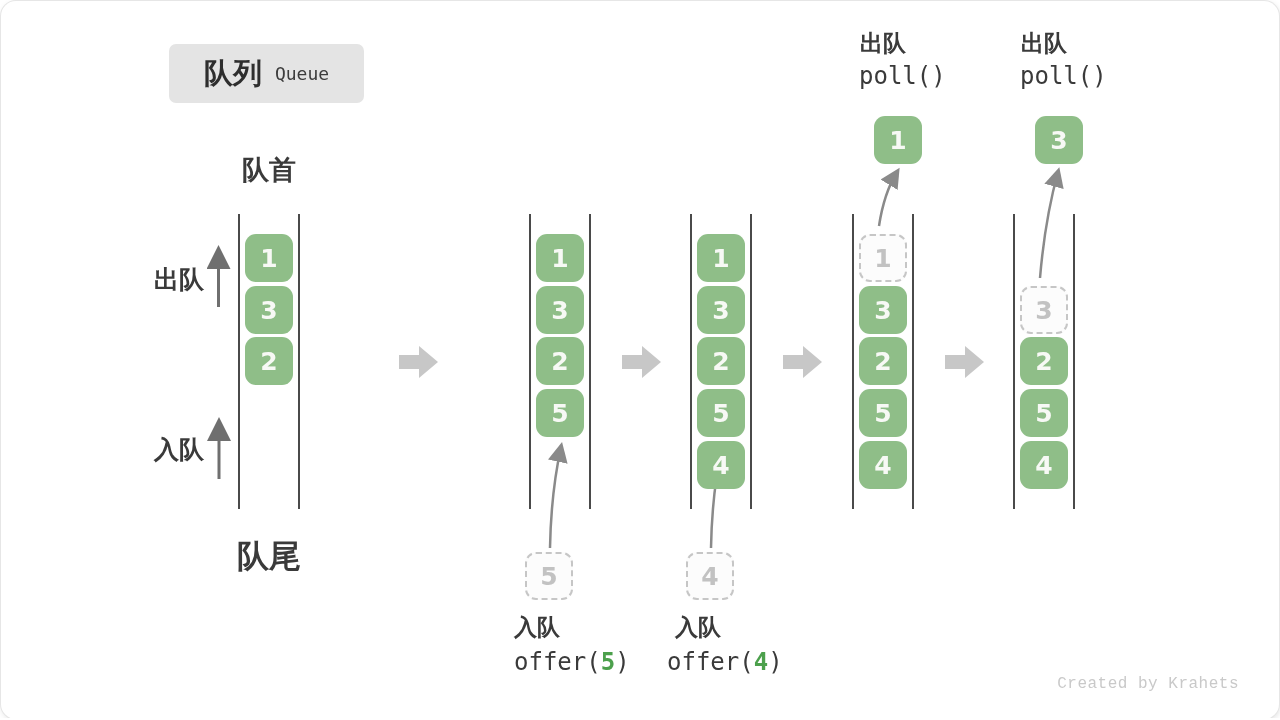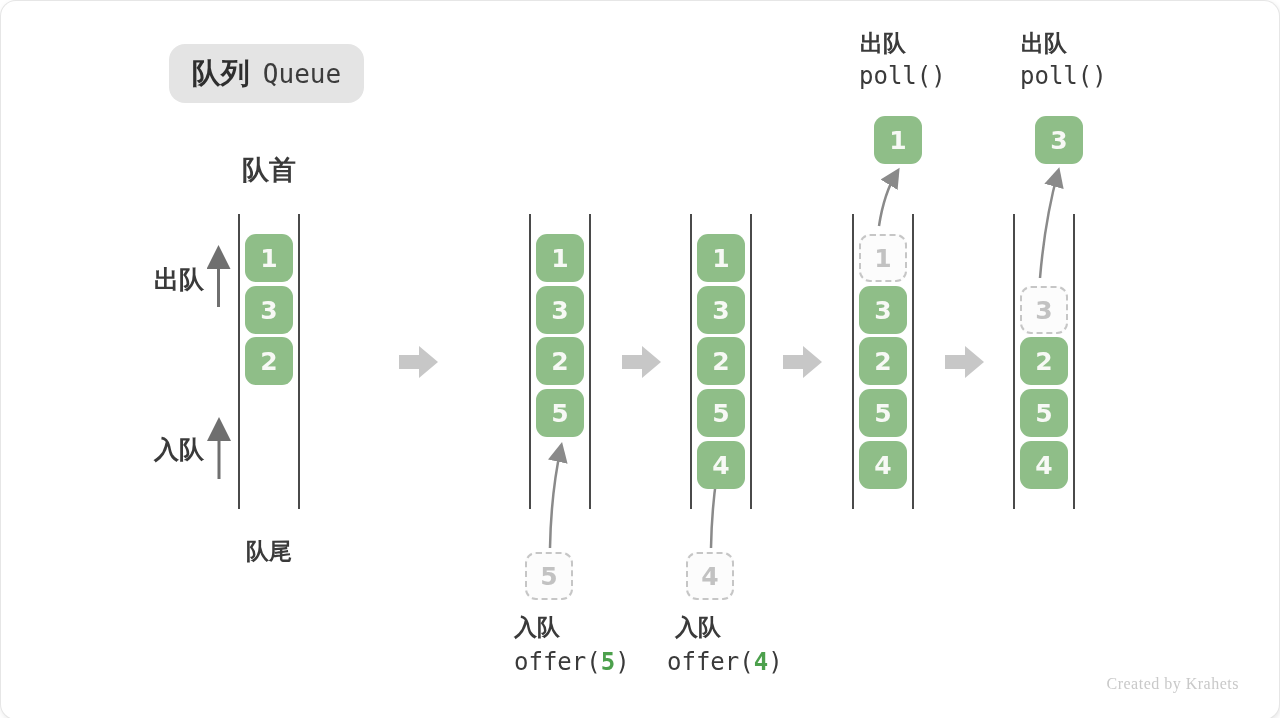--- a/index.html
+++ b/index.html
@@ -7,29 +7,29 @@
     position:relative;width:1278px;height:718px;margin:0;left:1px;top:1px;
     background:#ffffff;border-radius:15px;
     box-shadow:0 0 0 1px #e6e6e6, 1px 2px 6px rgba(0,0,0,.12);
     overflow:hidden;
     font-family:"Liberation Sans","DejaVu Sans",sans-serif;
   }
   #arrow-layer{position:absolute;left:0;top:0;width:1280px;height:720px;}
 
   .title-badge{
     position:absolute;left:168px;top:43px;width:195px;height:59px;
-    background:#e4e4e4;border-radius:16px;
+    background:#e4e4e4;border-radius:7px;
     display:flex;align-items:center;justify-content:center;gap:13px;
   }
   .title-zh{font-weight:bold;font-size:29px;color:#2e2e2e;line-height:1;}
-  .title-en{font-family:"DejaVu Sans Mono","Liberation Mono",monospace;font-size:26px;color:#3c3c3c;line-height:1;}
+  .title-en{font-family:"DejaVu Sans Mono","Liberation Mono",monospace;font-size:18px;color:#3c3c3c;line-height:1;}
 
   .cjk-label{position:absolute;font-weight:bold;color:#3a3a3a;line-height:1;}
   #label-front{left:236px;top:156px;width:64px;text-align:center;font-size:27px;}
-  #label-rear{left:236px;top:539px;width:64px;text-align:center;font-size:23px;}
+  #label-rear{left:236px;top:539px;width:64px;text-align:center;font-size:32px;}
   #label-dequeue{left:120px;top:266px;width:83px;text-align:right;font-size:25px;}
   #label-enqueue{left:120px;top:436px;width:83px;text-align:right;font-size:25px;}
 
   .wall{position:absolute;top:213px;height:295px;width:1.5px;background:var(--wall,#4a4a4a);}
 
   .cell{
     position:absolute;width:48px;height:48px;box-sizing:border-box;border-radius:11px;
     background:var(--green,#8FBE88);color:#f7f9f5;
     display:flex;align-items:center;justify-content:center;
     font-family:"DejaVu Sans","Liberation Sans",sans-serif;
@@ -41,21 +41,21 @@
 
   .ann-label{position:absolute;font-weight:bold;font-size:23px;color:#3a3a3a;line-height:1;}
   .ann-code{
     position:absolute;font-family:"DejaVu Sans Mono","Liberation Mono",monospace;
     font-size:24px;color:#3a3a3a;line-height:1;white-space:nowrap;text-align:center;
   }
   .ann-code .arg{color:var(--code-green,#4CA04C);font-weight:bold;}
 
   #watermark{
     position:absolute;right:40px;bottom:26px;
-    font-family:Liberation Serif, serif;
+    font-family:Liberation Mono, monospace;
     font-size:16px;color:#c9c9c9;letter-spacing:.5px;
   }
 </style>
 </head>
 <body>
 
 <div id="canvas">
   <svg id="arrow-layer" viewBox="0 0 1280 720">
     <defs>
       <marker id="ah-thin" markerWidth="9" markerHeight="9" refX="6" refY="4" orient="auto">

